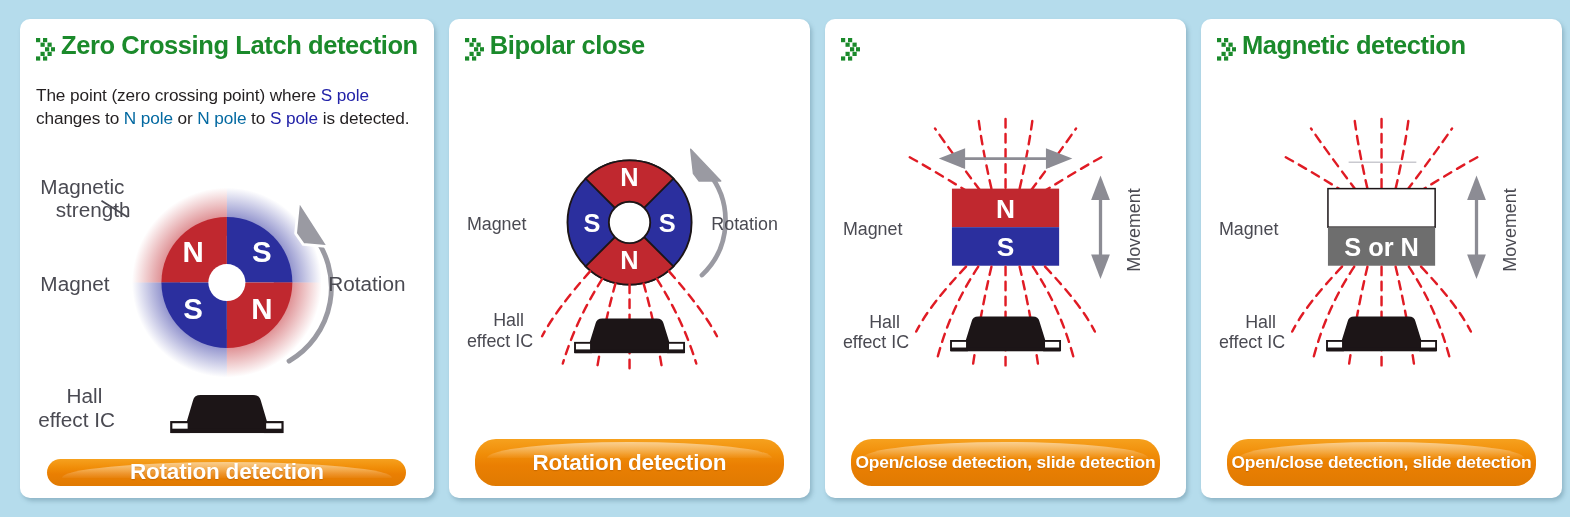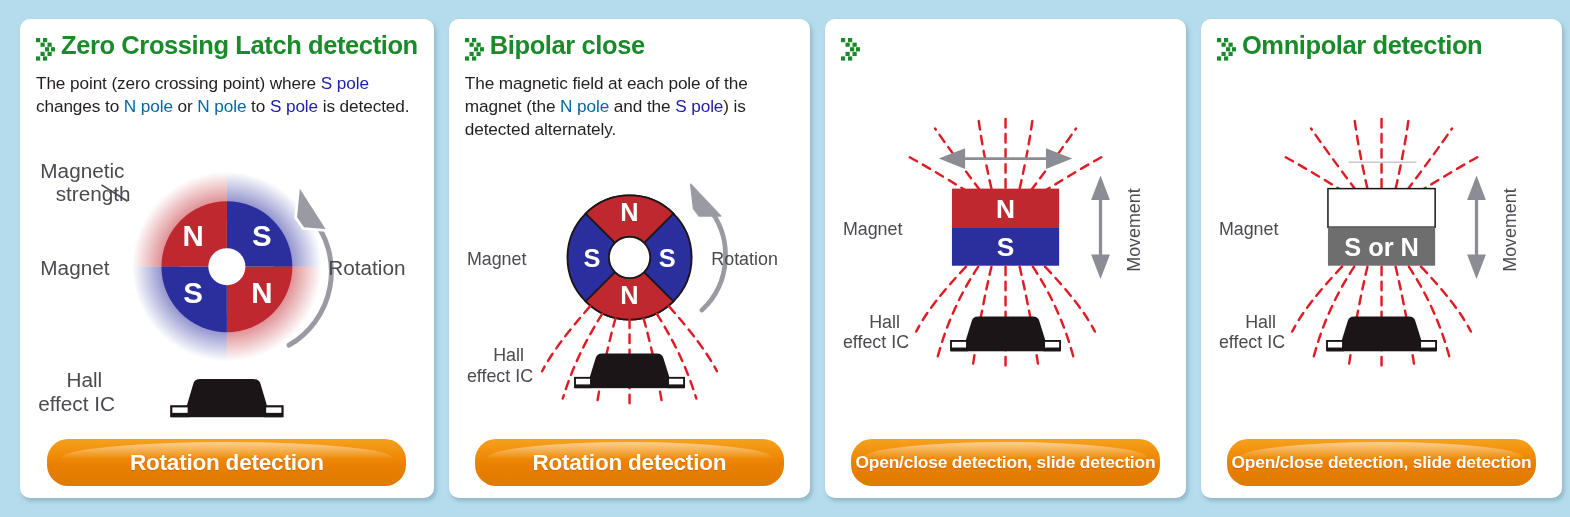--- a/index.html
+++ b/index.html
@@ -27,20 +27,21 @@
 
   .card {
     position: relative;
     flex: 1 1 0;
     background: #ffffff;
     border-radius: 10px;
     box-shadow: 2px 3px 4px rgba(70,110,130,0.35);
     padding: 14px 16px 12px 16px;
     display: flex;
     flex-direction: column;
+    gap: 12px;
   }
 
   
   .card-head {
     display: flex;
     align-items: flex-start;
     gap: 6px;
     margin-bottom: 9px;
   }
   .chev-icon {
@@ -237,21 +238,20 @@
           <rect x="7" y="1" width="4.2" height="4.2"></rect>
           <rect x="11.5" y="5.6" width="4.2" height="4.2"></rect>
           <rect x="15" y="10.2" width="4" height="4.2"></rect>
           <rect x="11.5" y="14.8" width="4.2" height="4.2"></rect>
           <rect x="7" y="19.4" width="4.2" height="4.2"></rect>
         </g>
       </svg>
       <div class="card-title">Bipolar close</div>
     </div>
 
-    <div class="card-desc">The magnetic field at each pole of the magnet (the <b class="np">N pole</b> and the <b class="sp">S pole</b>) is detected alternately.</div>
 
     <div class="figure">
       <svg viewBox="0 0 350 250" preserveAspectRatio="xMidYMid meet">
 
         <g>
           <circle cx="175" cy="92" r="66" fill="#2b2f9e" stroke="#1c1517" stroke-width="2"></circle>
           <path d="M175 92 L128.3 45.3 A66 66 0 0 1 221.7 45.3 Z" fill="#c0282f" stroke="#1c1517" stroke-width="2"></path>
           <path d="M175 92 L221.7 138.7 A66 66 0 0 1 128.3 138.7 Z" fill="#c0282f" stroke="#1c1517" stroke-width="2"></path>
           <circle cx="175" cy="92" r="22" fill="#ffffff" stroke="#1c1517" stroke-width="2"></circle>
         </g>
@@ -383,21 +383,21 @@
           <rect x="9" y="10.2" width="4.2" height="4.2"></rect>
           <rect x="4.5" y="14.8" width="4.2" height="4.2"></rect>
           <rect x="0" y="19.4" width="4.2" height="4.2"></rect>
           <rect x="7" y="1" width="4.2" height="4.2"></rect>
           <rect x="11.5" y="5.6" width="4.2" height="4.2"></rect>
           <rect x="15" y="10.2" width="4" height="4.2"></rect>
           <rect x="11.5" y="14.8" width="4.2" height="4.2"></rect>
           <rect x="7" y="19.4" width="4.2" height="4.2"></rect>
         </g>
       </svg>
-      <div class="card-title">Omnipolar detection</div>
+      <div class="card-title">Magnetic detection</div>
     </div>
 
 
     <div class="figure">
       <svg viewBox="0 0 350 250" preserveAspectRatio="xMidYMid meet">
 
         <g stroke="#e01b24" stroke-width="2.6" fill="none" stroke-dasharray="9 7" stroke-linecap="round">
           <path d="M175 55 L175 -22"></path>
           <path d="M160 56 Q150 12 146 -20"></path>
           <path d="M190 56 Q200 12 204 -20"></path>

